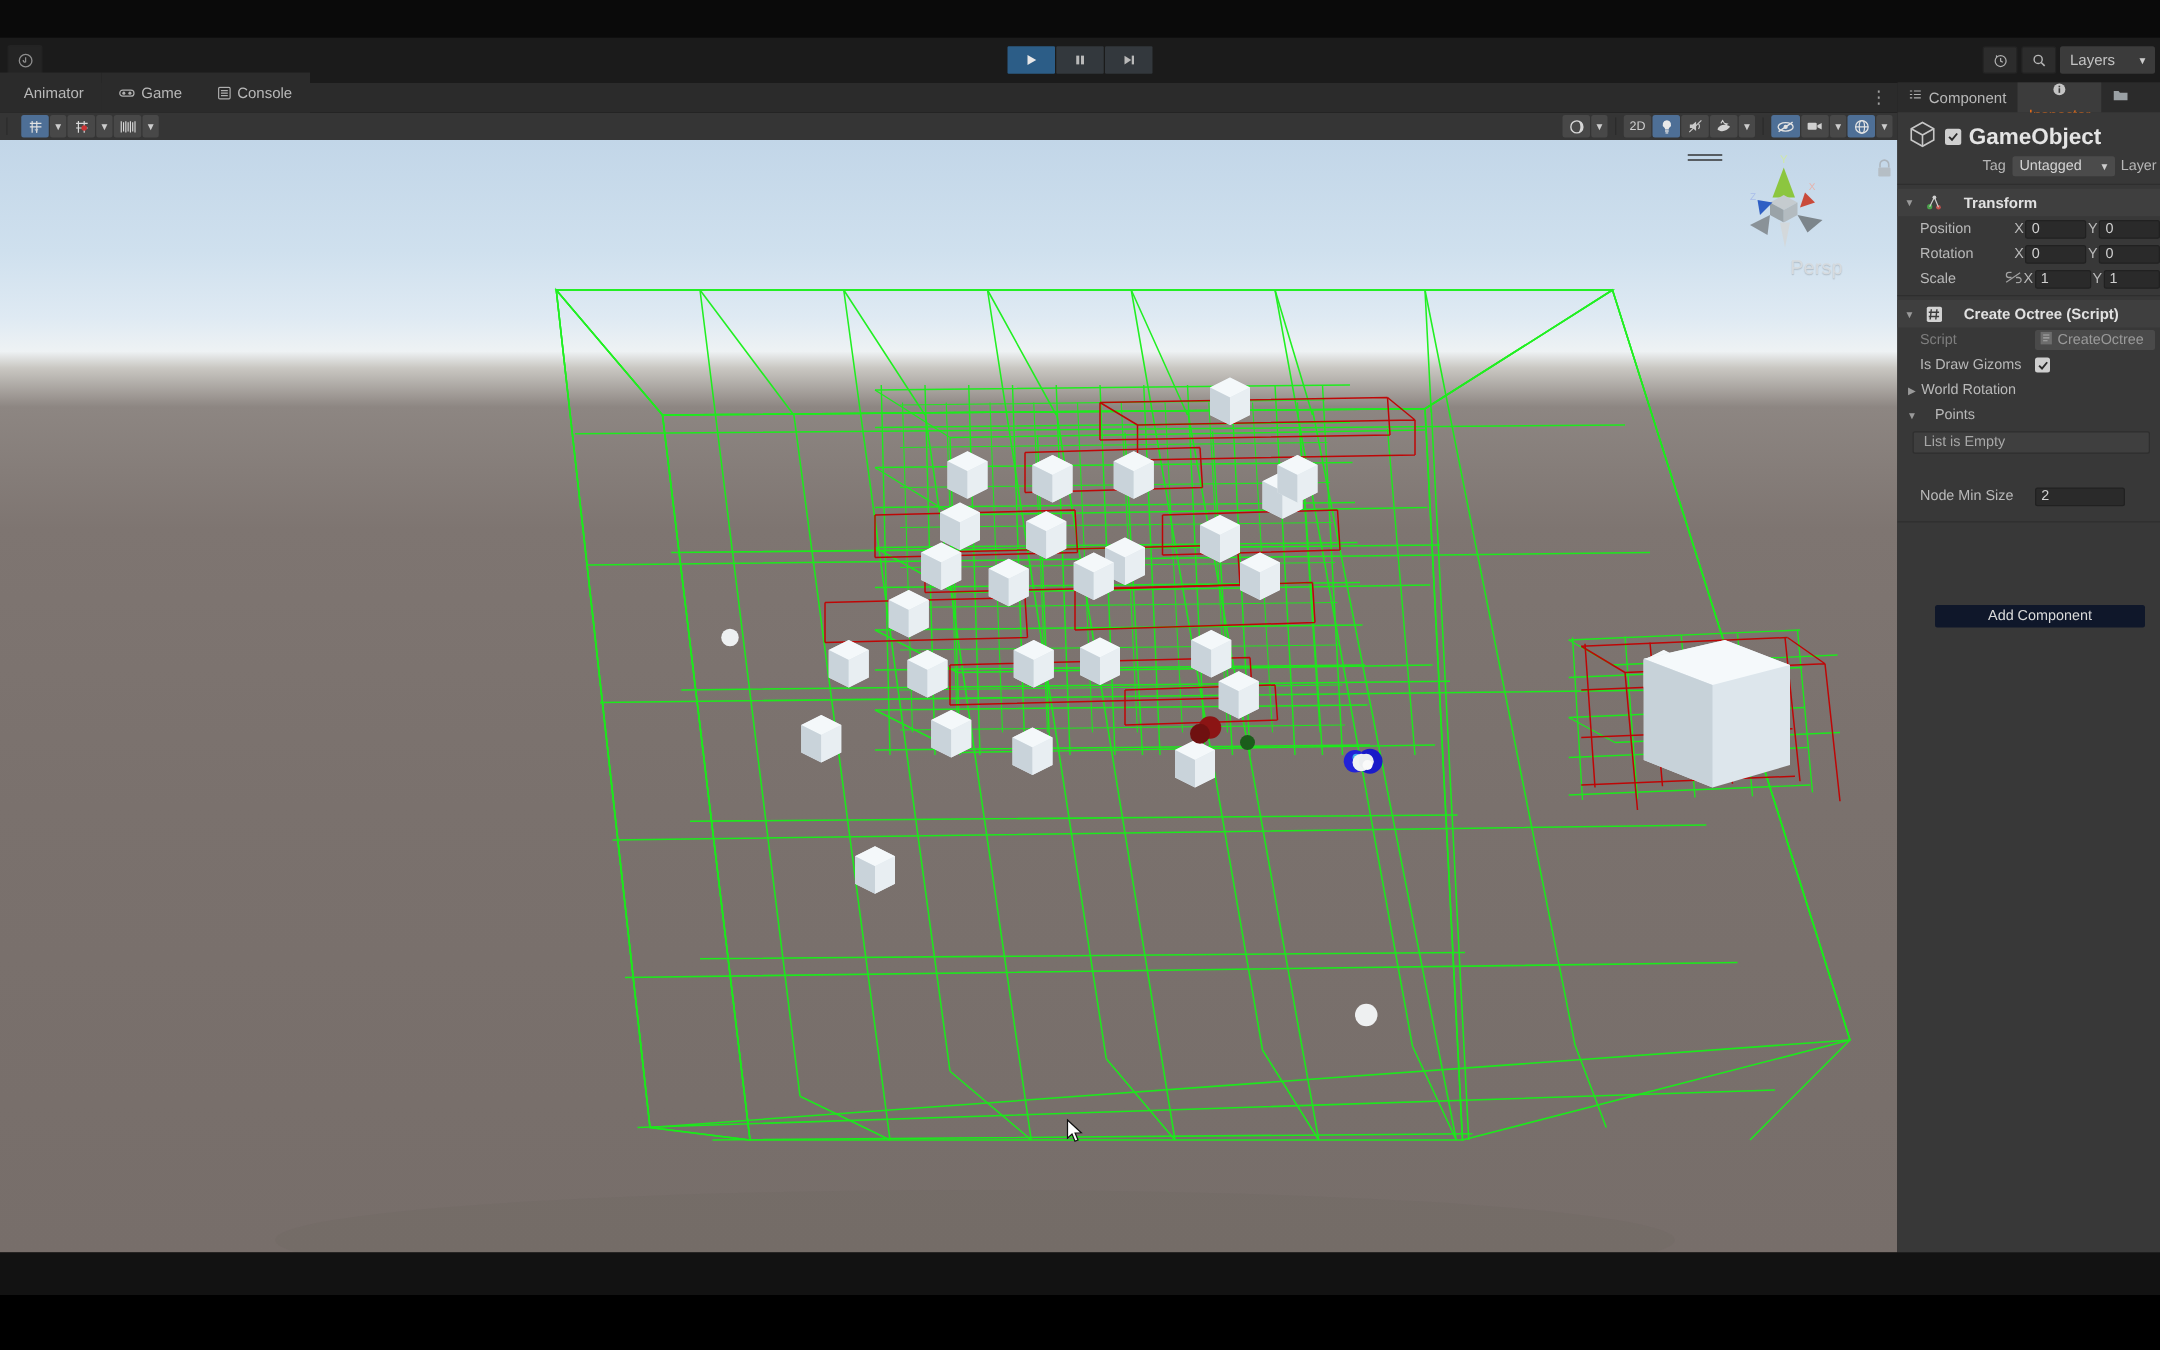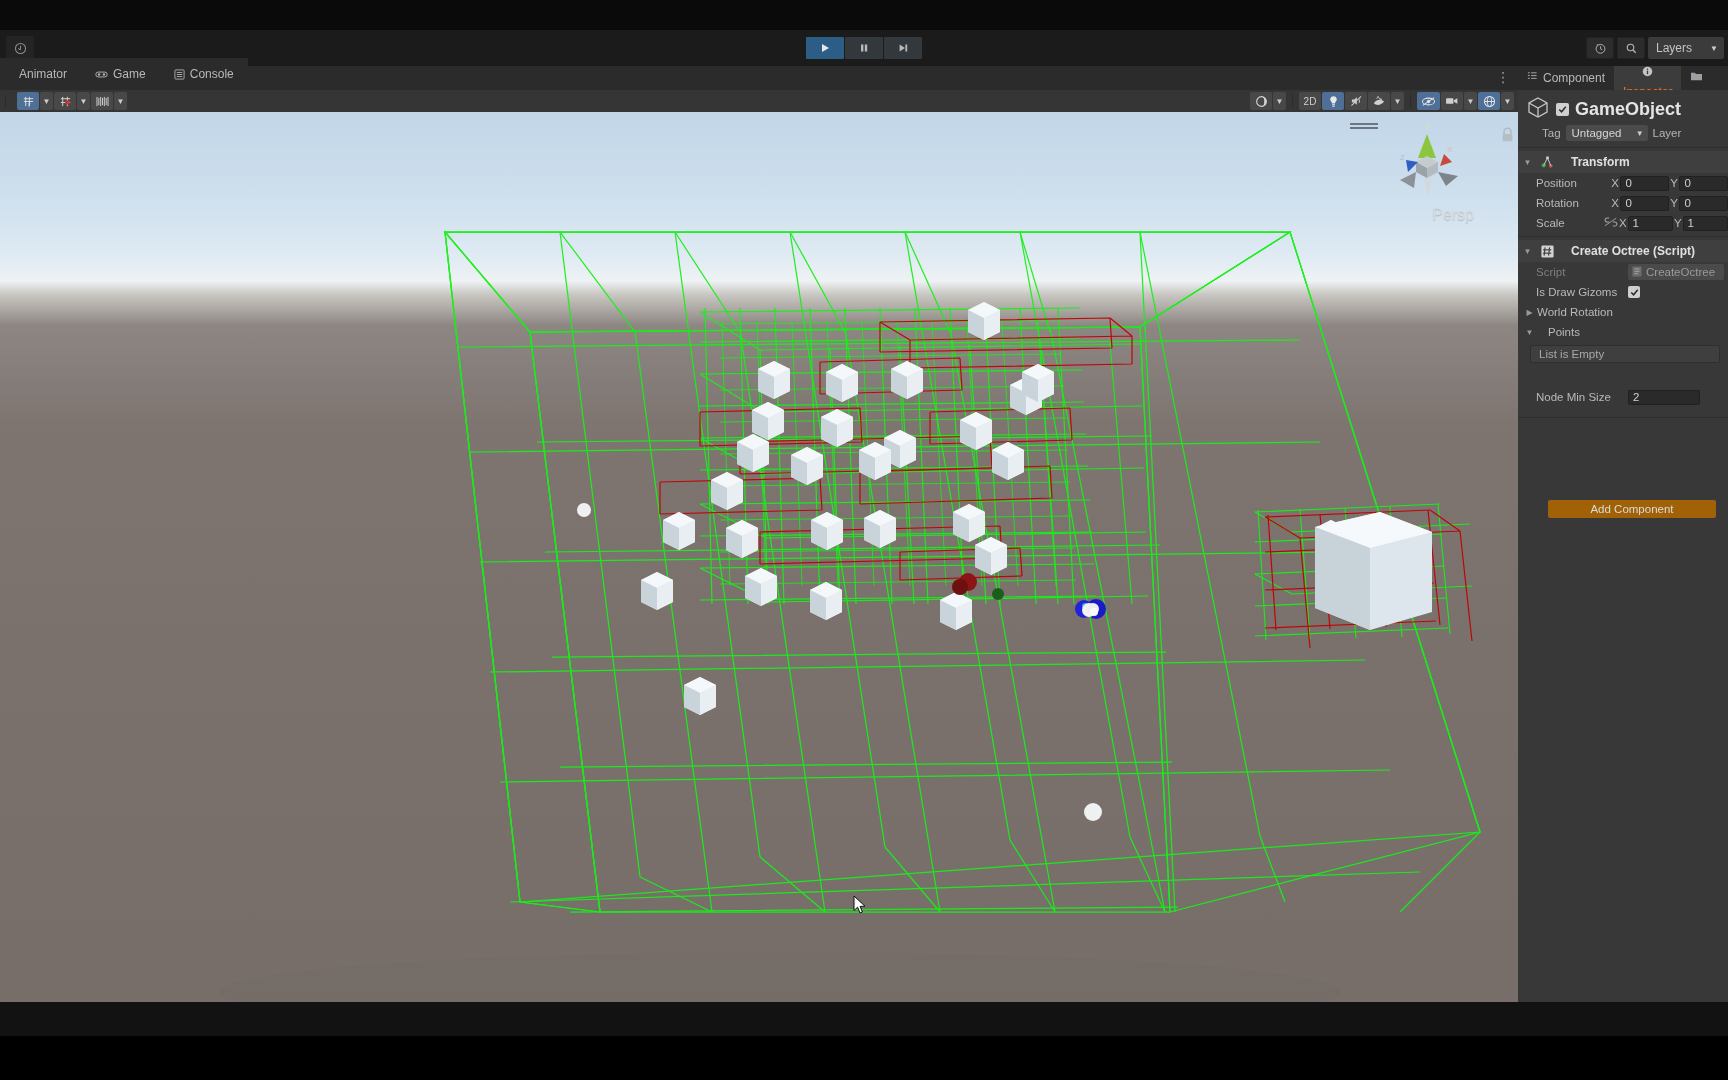--- a/index.html
+++ b/index.html
@@ -132,21 +132,21 @@
   .obj-cube-icon { flex:0 0 auto; }
   .chk {
     width:13px; height:13px; background:#cfcfcf; border-radius:2px;
     display:flex; align-items:center; justify-content:center;
   }
   .chk svg { display:block; }
   .obj-name { font-size:18px; font-weight:bold; color:#e4e4e4; }
 
   .insp-tagrow {
     display:flex; align-items:center; height:22px;
-    padding-left:24px; font-size:11.5px; color:#b6b6b6; gap:5px;
+    padding-left:68px; font-size:11.5px; color:#b6b6b6; gap:5px;
   }
   .dropdown {
     height:16px; background:#4b4b4b; border-radius:2px;
     display:flex; align-items:center; justify-content:space-between;
     padding:0 4px 0 6px; color:#d4d4d4; font-size:11.5px; min-width:82px;
   }
   .caret { font-size:8px; color:#cdcdcd; }
 
   .insp-sep { height:1px; background:#2e2e2e; margin:3px 0; }
 
@@ -184,22 +184,22 @@
     width:12px; height:12px; background:#cfcfcf; border-radius:2px;
     display:flex; align-items:center; justify-content:center;
   }
   .listbox {
     margin:3px 8px 0 12px; height:18px;
     background:#3f3f3f; border:1px solid #2e2e2e; border-radius:2px;
     display:flex; align-items:center; padding-left:8px;
     color:#a8a8a8; font-size:11.5px;
   }
   .addcomp {
-    position:absolute; left:30px; right:12px; top:410px; height:18px;
-    background:#a16207; border-radius:2px;
+    position:absolute; left:30px; right:12px; top:394px; height:18px;
+    background:#0f172a; border-radius:2px;
     display:flex; align-items:center; justify-content:center;
     color:#dadada; font-size:11.5px;
   }
 
   
   .bottom-strip {
     position:absolute; left:0; top:1002px; width:1728px; height:34px;
     background:#121212;
   }
   .footer-black {

